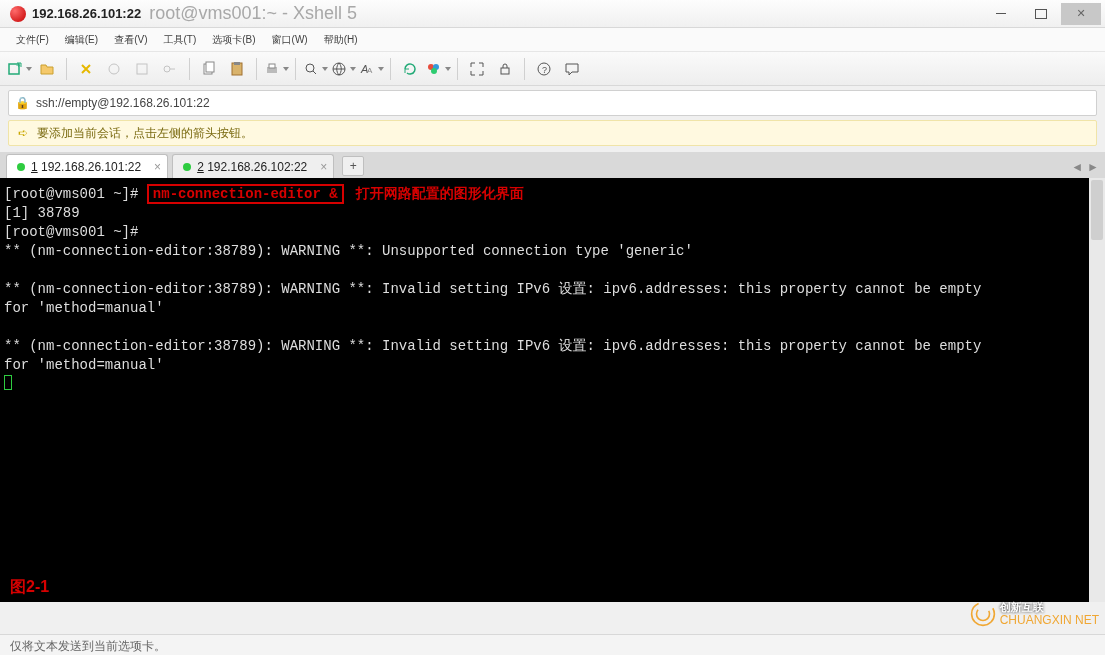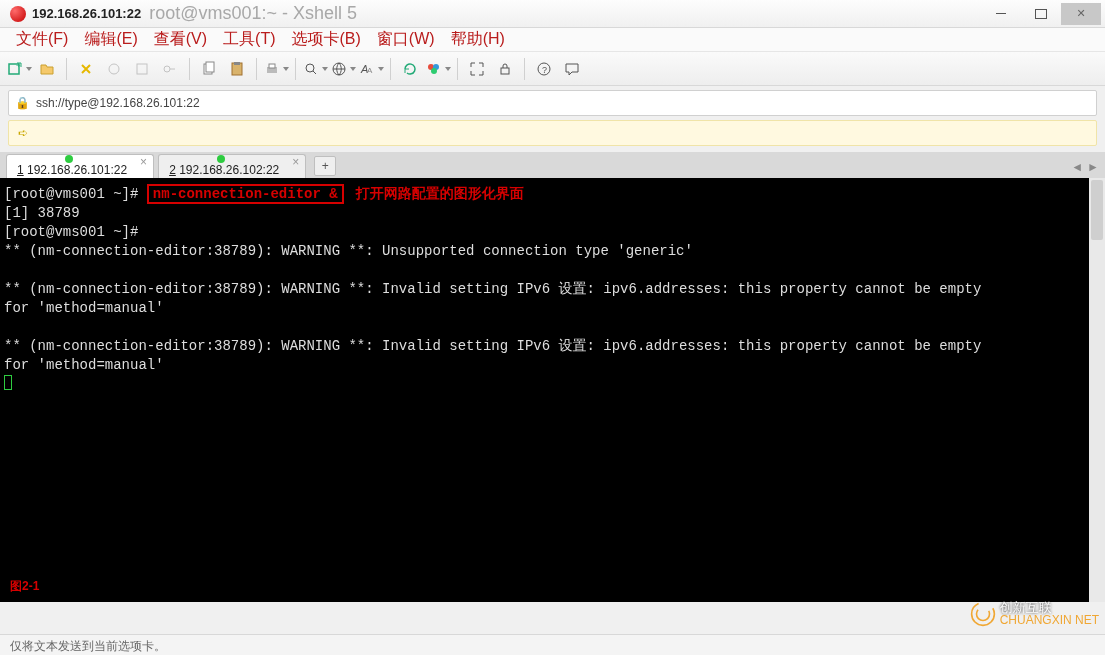--- a/index.html
+++ b/index.html
@@ -12,66 +12,66 @@
   .titlebar .title-sub { color: #a8a8a8; margin-left: 8px; font-size: 18px; }
   .titlebar .winbtns { margin-left: auto; display: flex; }
   .titlebar .winbtn { width: 40px; height: 22px; display: flex; align-items: center; justify-content: center; color: #555; }
   .winbtn.min::before { content:""; width:10px; border-top:1px solid #555; }
   .winbtn.max::before { content:""; width:10px; height:8px; border:1px solid #555; }
   .winbtn.close { background:#c8c8c8; }
   .winbtn.close::before { content:"✕"; font-size:11px; color:#666; }
 
   
   .menubar { height: 24px; background: #fafafa; display: flex; align-items: center; padding: 0 8px; border-bottom: 1px solid #e6e6e6; }
-  .menubar .menuitem { padding: 3px 8px; color: #b91c1c; font-size: 16px; }
+  .menubar .menuitem { padding: 3px 8px; color: #404040; font-size: 10px; }
 
   
   .toolbar { height: 34px; background: linear-gradient(#fafafa,#eeeeee); display: flex; align-items: center; padding: 0 6px; border-bottom: 1px solid #d8d8d8; gap:2px; }
   .tb-btn { width: 26px; height: 24px; display: flex; align-items: center; justify-content: center; color:#555; position:relative; }
   .tb-btn.dd::after { content:""; border-left:3px solid transparent; border-right:3px solid transparent; border-top:4px solid #888; margin-left:3px; }
   .tb-sep { width:1px; height:22px; background:#d0d0d0; margin:0 4px; }
   .tb-btn svg { width:16px; height:16px; }
   .tb-btn.disabled { opacity:.45; }
 
   
   .addressbar { height: 26px; background:#fff; border:1px solid #d0d0d0; margin:4px 8px 0 8px; display:flex; align-items:center; padding:0 6px; color:#444; font-size:12px; border-radius:2px; }
   .addressbar .lockico { margin-right:6px; color:#888; }
 
   
   .hintbar { margin:4px 8px 0 8px; background:#fff9e0; border:1px solid #f0e4a8; height:26px; display:flex; align-items:center; padding:0 6px; color:#7a6a10; font-size:12px; border-radius:2px; }
   .hintbar .arrow { margin-right:6px; width:16px; text-align:center; color:#caa800; }
 
   
   .session-tabs { margin-top:6px; height:26px; background:#d9d9d9; display:flex; align-items:flex-end; padding:0 6px; position:relative; }
-  .stab { height:24px; background:#efefef; border:1px solid #bfbfbf; border-bottom:none; padding:0 26px 0 10px; display:flex; align-items:center; font-size:12px; margin-right:4px; position:relative; border-radius:3px 3px 0 0;flex-direction:column; }
+  .stab { height:24px; background:#efefef; border:1px solid #bfbfbf; border-bottom:none; padding:0 26px 0 10px; display:flex; align-items:center; font-size:12px; margin-right:4px; position:relative; border-radius:3px 3px 0 0; }
   .stab.active { background:#fff; }
   .stab .dot { width:8px; height:8px; border-radius:50%; background:#2ecc40; margin-right:6px; }
   .stab .label { color:#222; }
   .stab .label u { text-decoration: underline; }
   .stab .close { position:absolute; right:6px; color:#999; font-size:12px; }
   .addtab { width:22px; height:20px; background:#efefef; border:1px solid #bfbfbf; display:flex; align-items:center; justify-content:center; border-radius:2px; margin-left:4px; margin-bottom:2px; color:#555; }
   .navarrows { position:absolute; right:6px; bottom:4px; color:#888; font-size:12px; display:flex; gap:4px; }
 
   
   .terminal-wrap { position:relative; margin:0; }
   .terminal { background:#000; color:#ddd; font-family: "Consolas","Courier New",monospace; font-size:14px; line-height:19px; padding:6px 10px 6px 4px; white-space:pre; height:424px; overflow:hidden; position:relative; }
   .terminal .scrollbar { position:absolute; right:0; top:0; width:16px; height:100%; background:#e9e9e9; }
   .terminal .scrollbar .thumb { position:absolute; left:2px; right:2px; top:2px; height:60px; background:#cfcfcf; border-radius:2px; }
   .cursor { display:inline-block; width:8px; height:15px; border:1px solid #2ecc40; }
   .highlight-cmd { border:2px solid #d60000; padding:0 4px; color:#d60000; font-weight:bold; }
   .annotation { color:#d60000; font-weight:bold; margin-left:12px; font-family:"Microsoft YaHei",sans-serif; }
-  .fig-label { position:absolute; left:10px; bottom:6px; color:#d60000; font-weight:bold; font-size:12px; font-family:"Microsoft YaHei",sans-serif; }
+  .fig-label { position:absolute; left:10px; bottom:6px; color:#d60000; font-weight:bold; font-size:16px; font-family:"Microsoft YaHei",sans-serif; }
 
   
   .statusbar { height:24px; background:#f4f4f4; border-top:1px solid #d8d8d8; display:flex; align-items:center; padding:0 10px; color:#666; font-size:12px;margin-top:32px; }
 
   
   .watermark { position:absolute; right:6px; bottom:28px; display:flex; align-items:center; gap:4px; opacity:.9; }
   .watermark .logo { width:26px; height:26px; }
-  .watermark .txt { font-size:13px; font-weight:normal; color:#fff; text-shadow:0 0 3px #000; line-height:11px; }
+  .watermark .txt { font-size:11px; font-weight:bold; color:#fff; text-shadow:0 0 3px #000; line-height:11px; }
   .watermark .sub { font-size:12px; color:#f0a020; }
 </style>
 </head>
 <body>
 
 <div class="titlebar">
   <div class="appicon"></div>
   <span class="title-strong">192.168.26.101:22</span>
   <span class="title-sub">root@vms001:~ - Xshell 5</span>
   <div class="winbtns">
@@ -200,25 +200,26 @@
     </div>
   <div class="tb-btn">
       <svg viewBox="0 0 16 16">
         <path d="M2 3h12v8H8l-3 3v-3H2z" fill="none" stroke="#555"></path>
       </svg>
     </div>
 </div>
 
 <div class="addressbar">
   <span class="lockico">🔒</span>
-  <span>ssh://type@192.168.26.101:22</span>
+  <span>ssh://empty@192.168.26.101:22</span>
 </div>
 
 <div class="hintbar">
   <span class="arrow">➪</span>
+  <span>要添加当前会话，点击左侧的箭头按钮。</span>
 </div>
 
 <div class="session-tabs">
   <div class="stab active">
     <span class="dot"></span>
     <span class="label"><u>1</u><span> 192.168.26.101:22</span></span>
     <span class="close">×</span>
   </div>
   <div class="stab">
     <span class="dot"></span>

